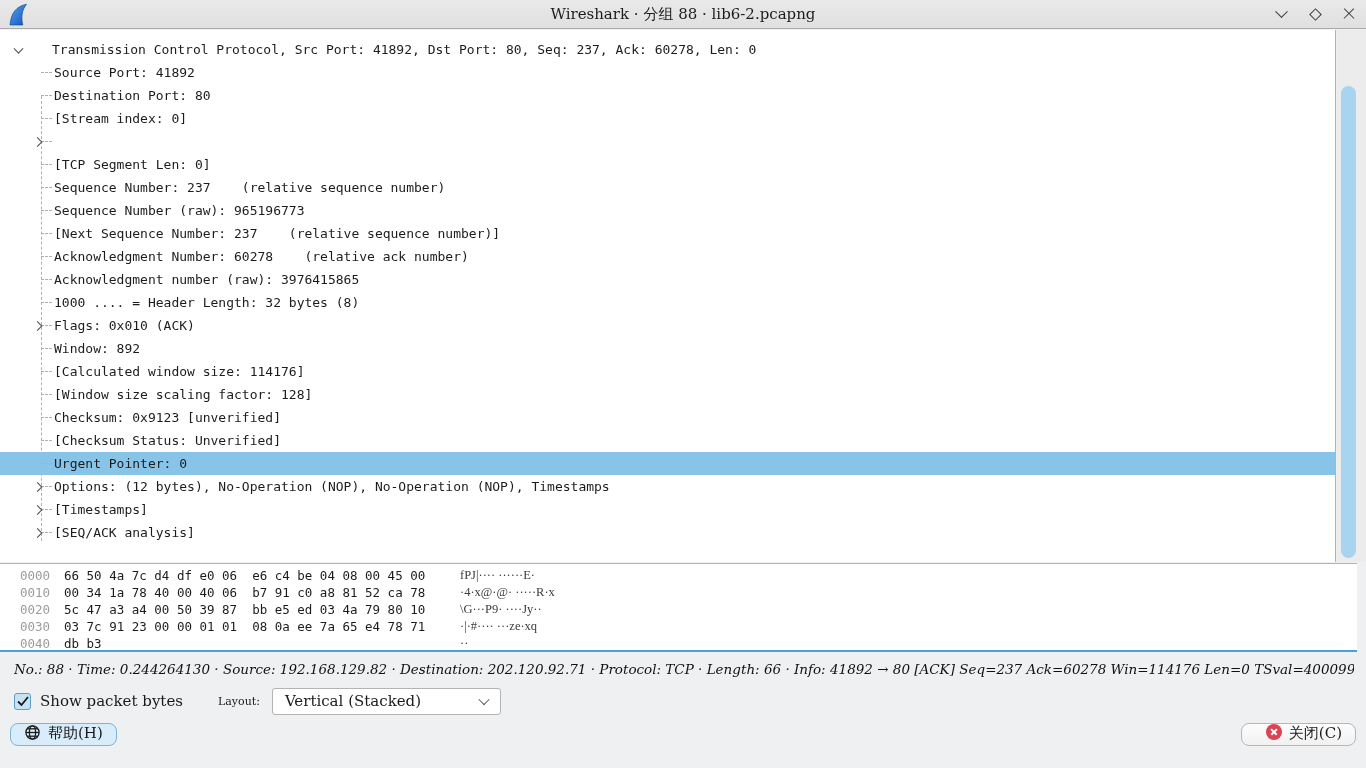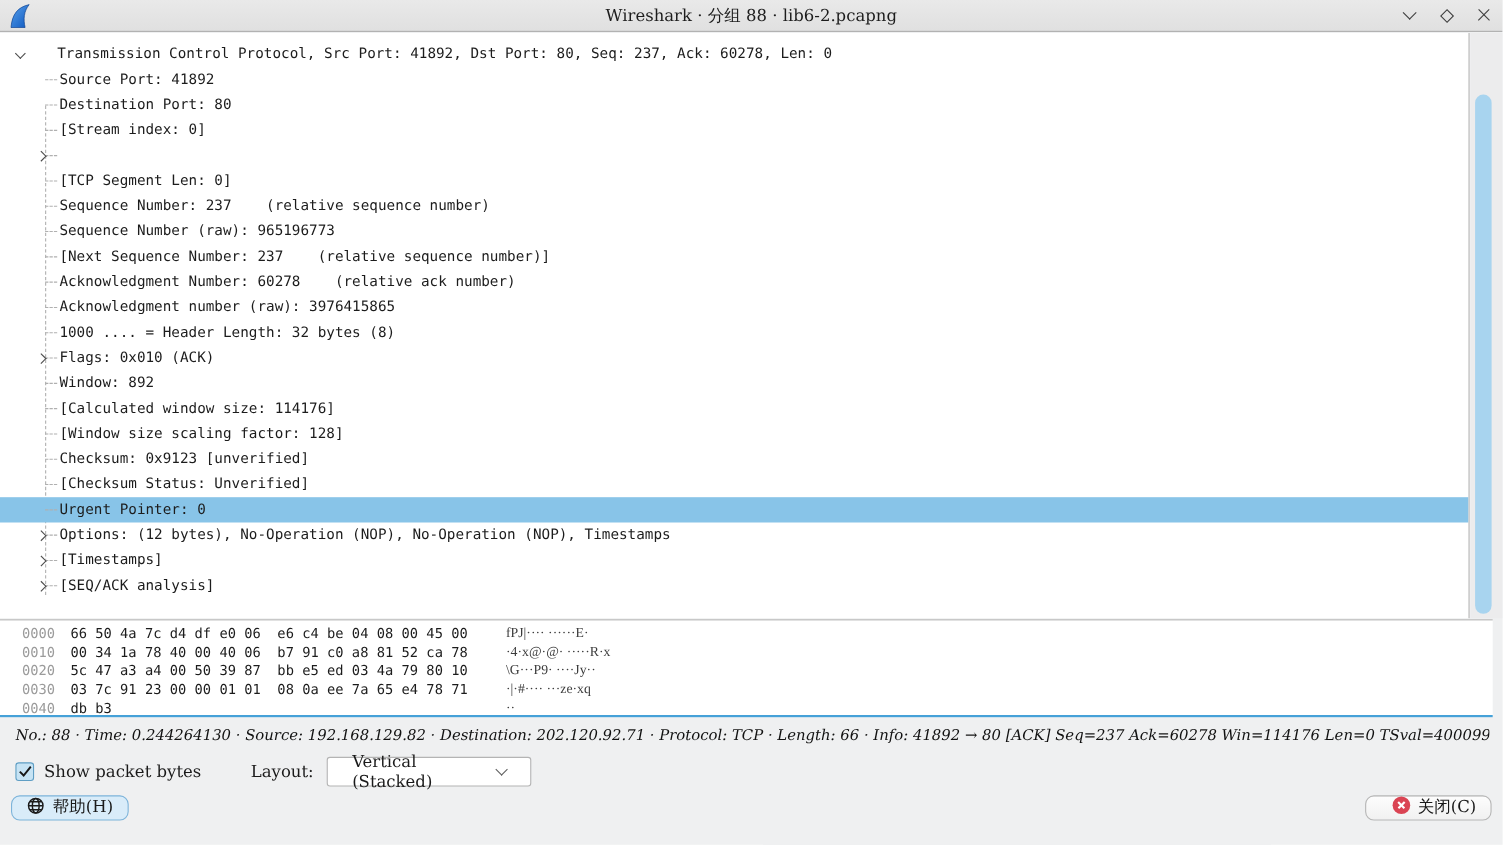--- a/index.html
+++ b/index.html
@@ -95,25 +95,25 @@
     white-space:nowrap; overflow:hidden;
   }
 
   
   .controls-row { position:absolute; left:14px; top:686px; width:1340px; height:30px; display:flex; align-items:center; }
   .checkbox {
     width:17px; height:17px; border:1px solid #5f9ec4; border-radius:3px;
     background:#c6e3f4; display:flex; align-items:center; justify-content:center;
   }
   .cb-label { margin-left:9px; font-size:15px; }
-  .layout-label { margin-left:45px; font-size:15px; }
+  .layout-label { margin-left:35px; font-size:11px; }
   .select {
-    margin-left:12px; width:186px; height:27px; background:#fff;
+    margin-left:12px; width:229px; height:27px; background:#fff;
     border:1px solid #b4b4b4; border-radius:3px;
-    display:flex; align-items:center; padding:0 22px; font-size:15px;
+    display:flex; align-items:center; padding:0 12px; font-size:15px;
   }
   .select .sel-text { flex:1; }
   .dd-chev {
     width:8px; height:8px; border-right:1.4px solid #5c5c5c; border-bottom:1.4px solid #5c5c5c;
     transform:rotate(45deg) translate(-1px,-1px);
   }
 
   
   .btn {
     position:absolute; top:723px; height:23px; border-radius:8px;

